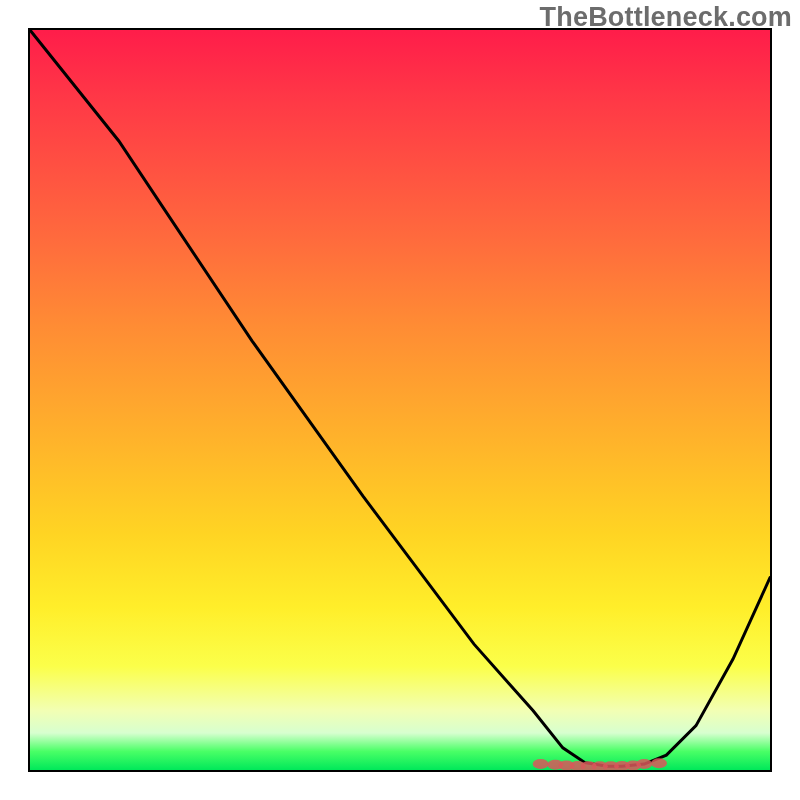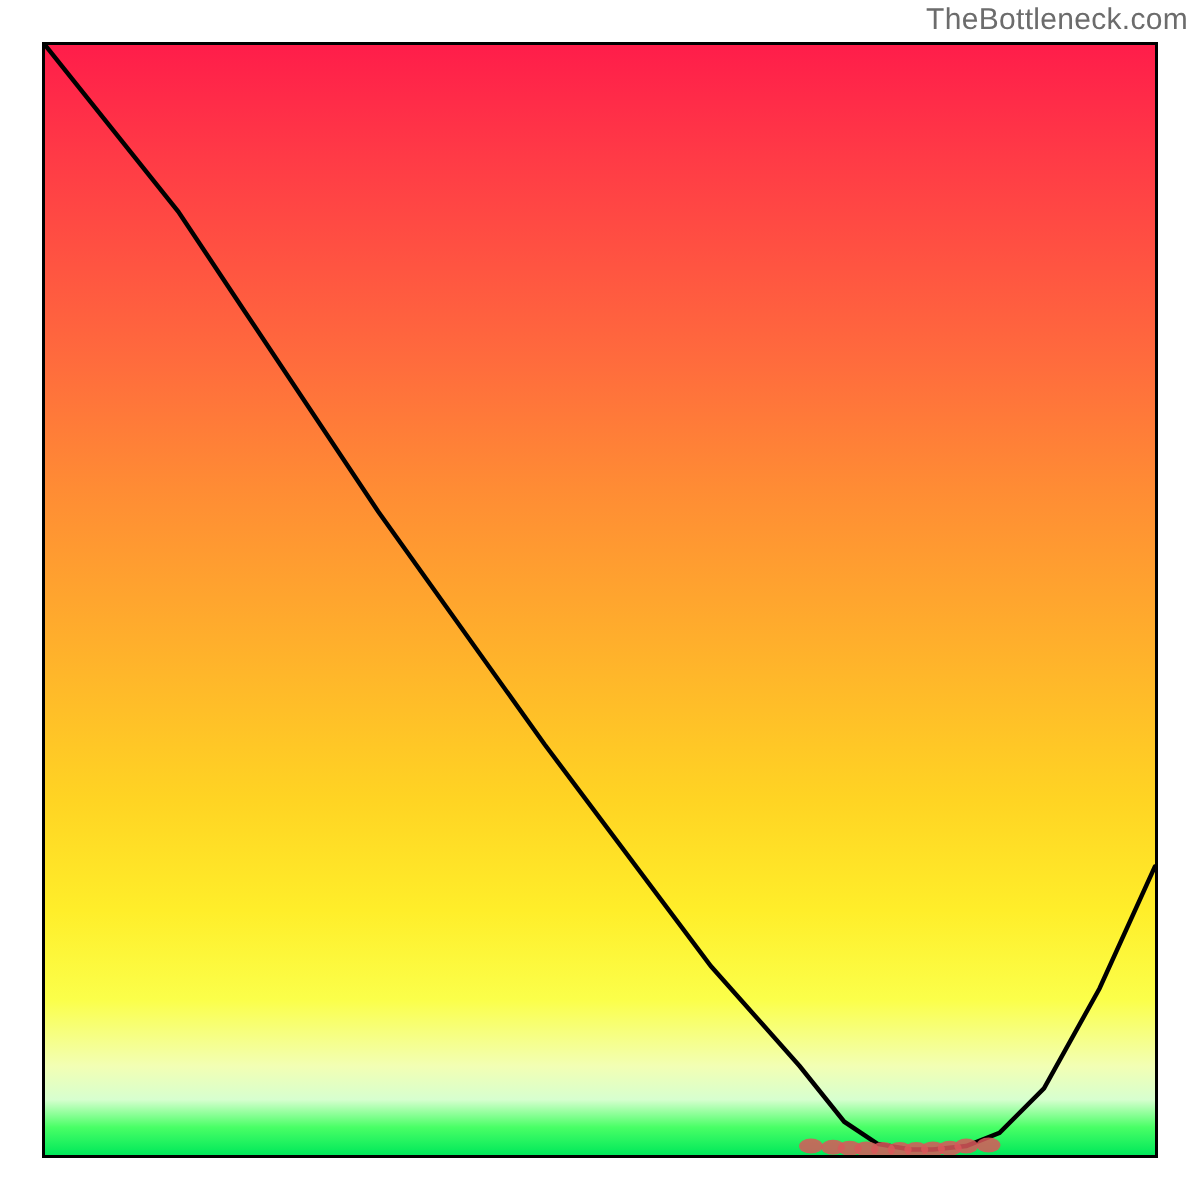--- a/index.html
+++ b/index.html
@@ -13,22 +13,22 @@
   }
   .canvas {
     position: relative;
     width: 800px;
     height: 800px;
   }
   .watermark {
     position: absolute;
     top: 2px;
     right: 8px;
-    font-size: 20px;
-    font-weight: 400;
+    font-size: 27px;
+    font-weight: 700;
     color: #6c6c6c;
     letter-spacing: 0.2px;
     user-select: none;
   }
   .plot-area {
     position: absolute;
     left: 28px;
     top: 28px;
     width: 744px;
     height: 744px;

